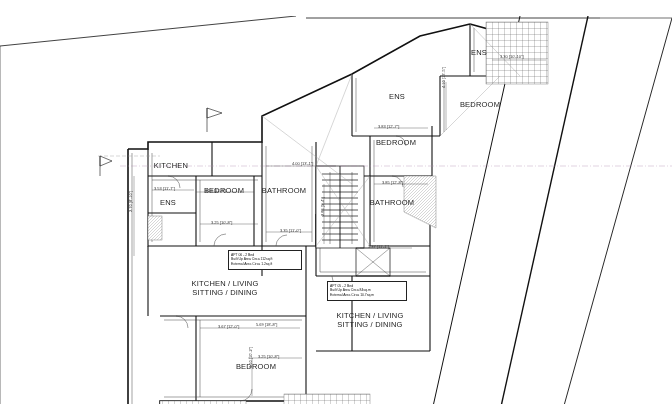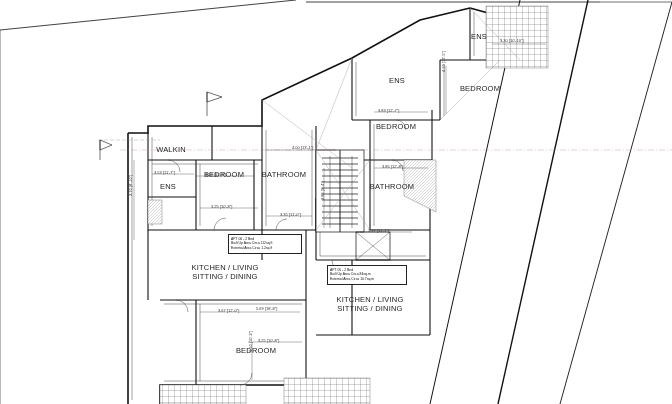--- a/index.html
+++ b/index.html
@@ -1,21 +1,21 @@
 <!DOCTYPE html>
 <html><head>
 <meta charset="utf-8">
 <style>
   html,body{margin:0;padding:0;}
   body{
     width:672px;height:404px;background:#ffffff;
     font-family:"Liberation Sans",sans-serif;
     overflow:hidden;
   }
-  #stage{position:relative;width:672px;height:379px;}
+  #stage{position:relative;width:672px;height:379px;margin-top:16px;}
   svg{position:absolute;left:0;top:0;}
   .lbl{
     position:absolute;
     font-family:"Liberation Sans",sans-serif;
     color:#1a1a1a;
     white-space:pre;
     line-height:1.25;
     letter-spacing:0.2px;
   }
   .room{font-size:7.5px;text-align:center;}
@@ -189,21 +189,21 @@
       <path d="M240 385 A12 12 0 0 0 252 373"></path>
     </g>
   </svg>
 
   <div id="labels">
       <div class="lbl room" style="left: 466px; top: 32px; width: 26px;">ENS</div>
       <div class="lbl room" style="left: 456px; top: 84px; width: 48px;">BEDROOM</div>
       <div class="lbl room" style="left: 384px; top: 76px; width: 26px;">ENS</div>
       <div class="lbl room" style="left: 372px; top: 122px; width: 48px;">BEDROOM</div>
       <div class="lbl room" style="left: 366px; top: 182px; width: 52px;">BATHROOM</div>
-      <div class="lbl room" style="left: 151px; top: 145px; width: 40px;">WALKIN</div>
+      <div class="lbl room" style="left: 151px; top: 145px; width: 40px;">KITCHEN</div>
       <div class="lbl room" style="left: 155px; top: 182px; width: 26px;">ENS</div>
       <div class="lbl room" style="left: 200px; top: 170px; width: 48px;">BEDROOM</div>
       <div class="lbl room" style="left: 258px; top: 170px; width: 52px;">BATHROOM</div>
       <div class="lbl room" style="left: 180px; top: 263px; width: 90px;">KITCHEN / LIVING
 SITTING / DINING</div>
       <div class="lbl room" style="left: 325px; top: 295px; width: 90px;">KITCHEN / LIVING
 SITTING / DINING</div>
       <div class="lbl room" style="left: 232px; top: 346px; width: 48px;">BEDROOM</div>
       <div class="dim" style="position: absolute; left: 205px; top: 172px;">3.53 [11'-7"]</div>
       <div class="dim" style="position: absolute; left: 292px; top: 145px;">4.00 [13'-1"]</div>

